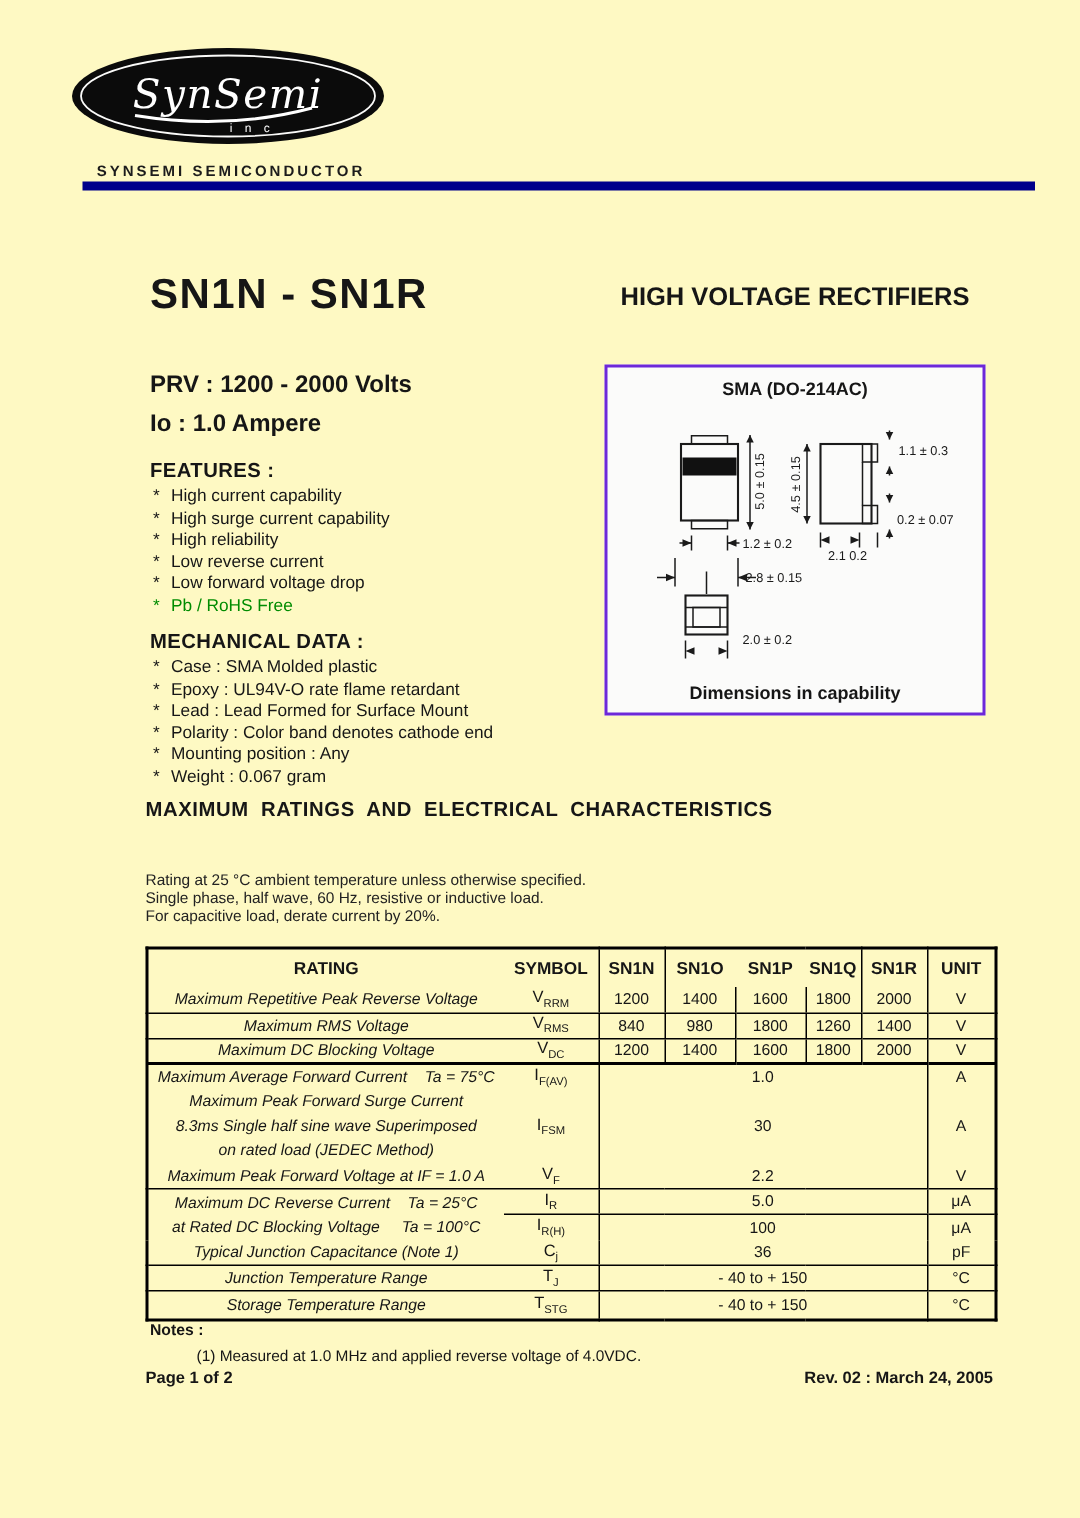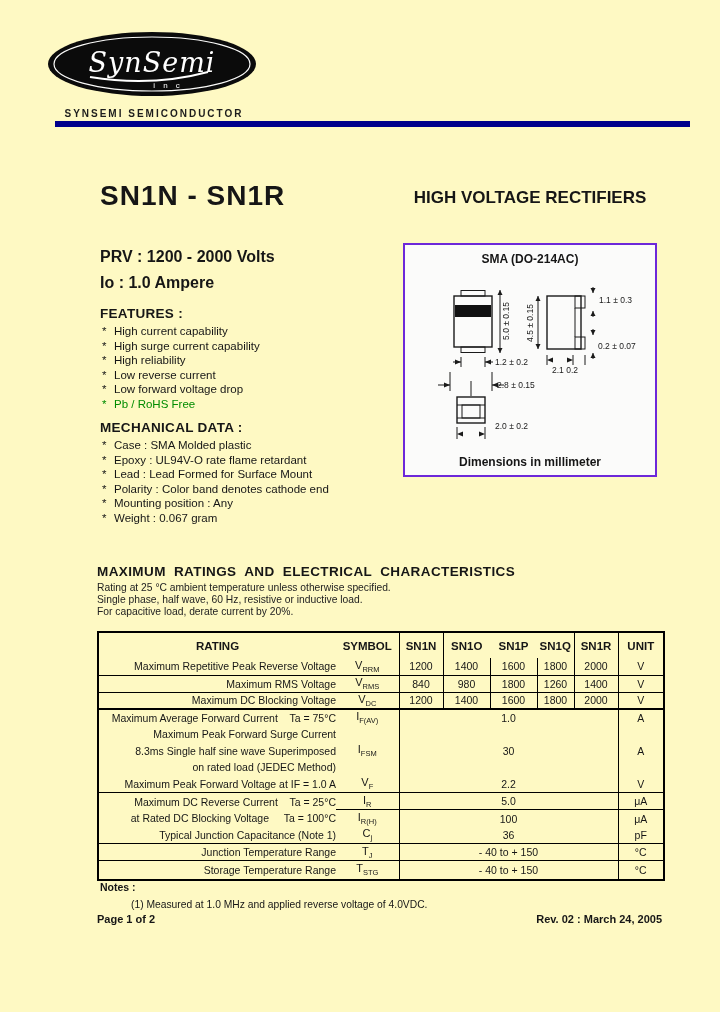--- a/index.html
+++ b/index.html
@@ -43,31 +43,31 @@
   }
   .pkg-title { text-align:center; font-weight:bold; font-size:12px; margin-top:7px; }
   .pkg-caption { position:absolute; left:0; right:0; bottom:6px; text-align:center; font-weight:bold; font-size:12px; }
   .pkg-svg { position:absolute; left:0; top:24px; }
   .pkg-svg text { font-family:"Liberation Sans", sans-serif; font-size:8.5px; fill:#1a1a1a; }
   .pkg-svg .shape { fill:none; stroke:#1a1a1a; stroke-width:1.4; }
   .pkg-svg .thin  { fill:none; stroke:#1a1a1a; stroke-width:1; }
   .pkg-svg .fillb { fill:#111; }
 
   
-  .ratings-h { position:absolute; left:97px; top:564px; font-size:13.5px; font-weight:bold; letter-spacing:.4px; word-spacing:4px; }
+  .ratings-h { position:absolute; left:97px; top:532px; font-size:13.5px; font-weight:bold; letter-spacing:.4px; word-spacing:4px; }
   .cond { position:absolute; left:97px; font-size:10.3px; color:#222; }
 
   table.ratings {
     position:absolute; left:97px; top:631px; width:566px;
     border-collapse:collapse; table-layout:fixed;
     border:2px solid #000; font-size:10.5px;
   }
   table.ratings th { font-size:11.5px; font-weight:bold; height:26px; vertical-align:middle; }
   table.ratings td { vertical-align:middle; height:17px; padding:0; }
-  td.rat { text-align:right; padding-left:8px; }
+  td.rat { text-align:center; padding-left:8px;font-style:italic; }
   td.ctr, th { text-align:center; }
   .vl { border-left:1px solid #000; }
   .bb { border-bottom:1px solid #000; }
   .bb2 { border-bottom:2px solid #000; }
   .symb { font-size:11px; }
   .symb sub { font-size:7.5px; }
   .mline div { line-height:16.6px; }
 
   
   .notes-t { position:absolute; left:100px; top:881px; font-size:10.5px; font-weight:bold; }
@@ -223,21 +223,21 @@
       <line class="thin" x1="52" y1="136" x2="80" y2="136"></line>
       <rect class="thin" x="57" y="136" width="18" height="13"></rect>
       <line class="thin" x1="52" y1="149" x2="80" y2="149"></line>
 
       <line class="thin" x1="52" y1="158" x2="52" y2="170"></line>
       <line class="thin" x1="80" y1="158" x2="80" y2="170"></line>
       <path d="M52 165 l6 -2.5 v5 z" fill="#1a1a1a"></path>
       <path d="M80 165 l-6 -2.5 v5 z" fill="#1a1a1a"></path>
       <text x="90" y="160">2.0 ± 0.2</text>
     </svg>
-    <div class="pkg-caption">Dimensions in millimeter</div>
+    <div class="pkg-caption">Dimensions in capability</div>
   </div>
 
   <div class="ratings-h">MAXIMUM  RATINGS  AND  ELECTRICAL  CHARACTERISTICS</div>
   <div class="cond" style="top:582px">Rating at  25 °C ambient temperature unless otherwise specified.</div>
   <div class="cond" style="top:594px">Single phase, half wave, 60 Hz, resistive or inductive load.</div>
   <div class="cond" style="top:606px">For capacitive load, derate current by 20%.</div>
 
   <table class="ratings">
     <colgroup>
       <col style="width:238px">

